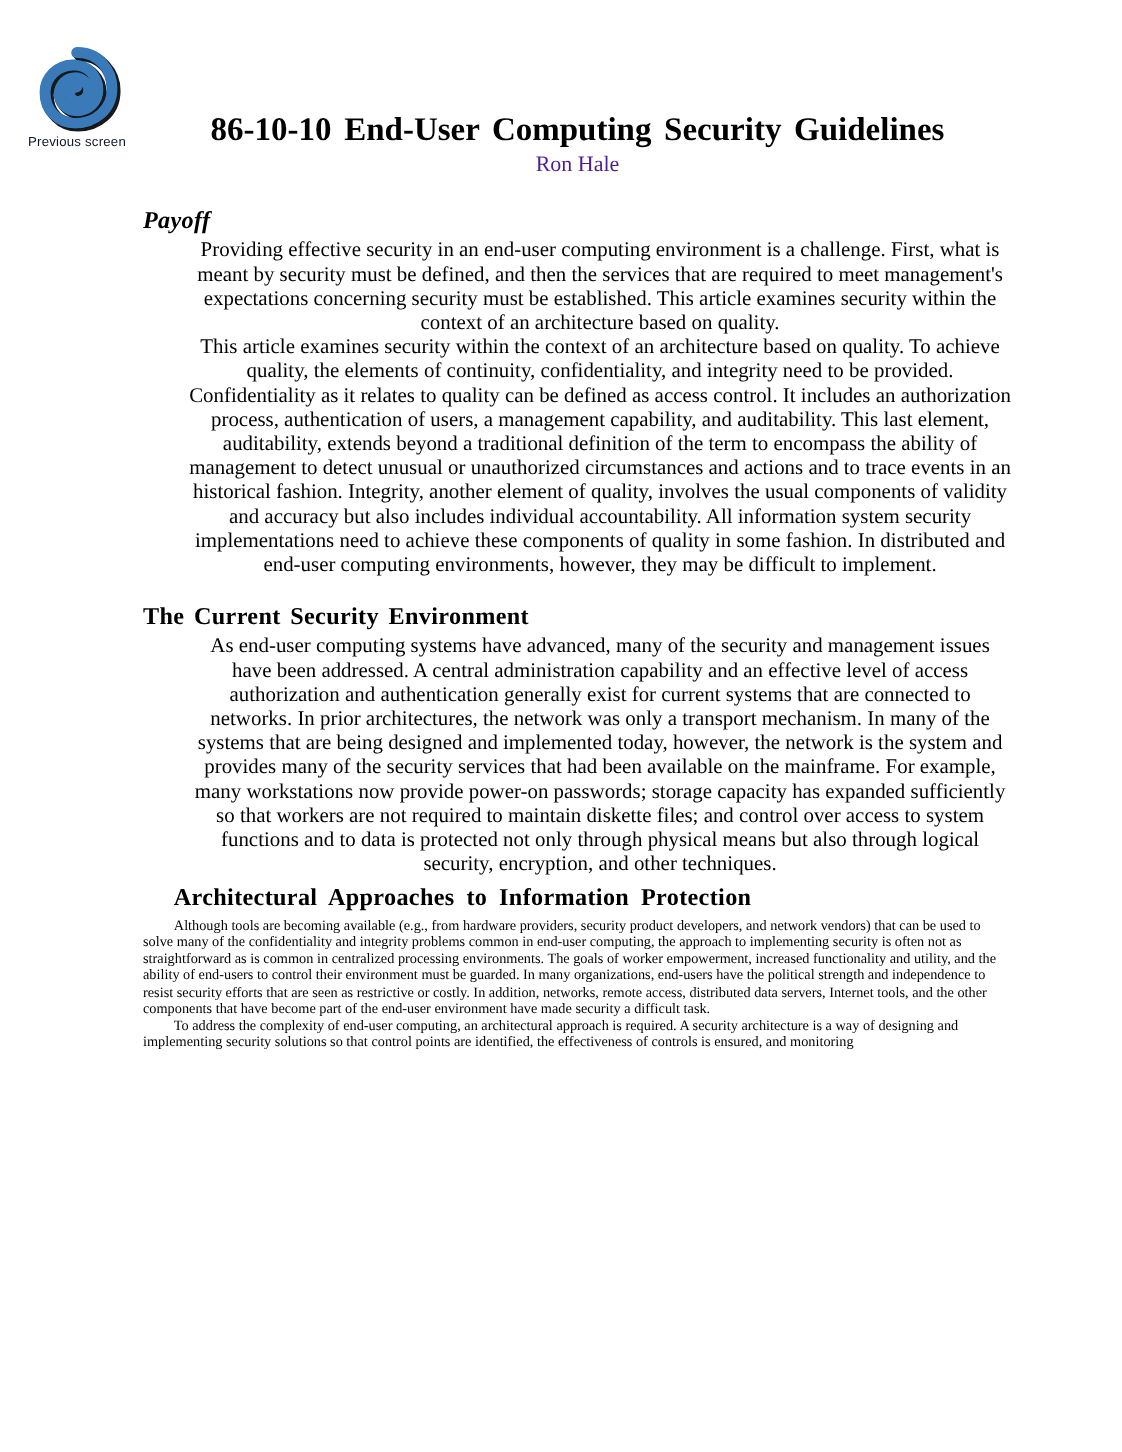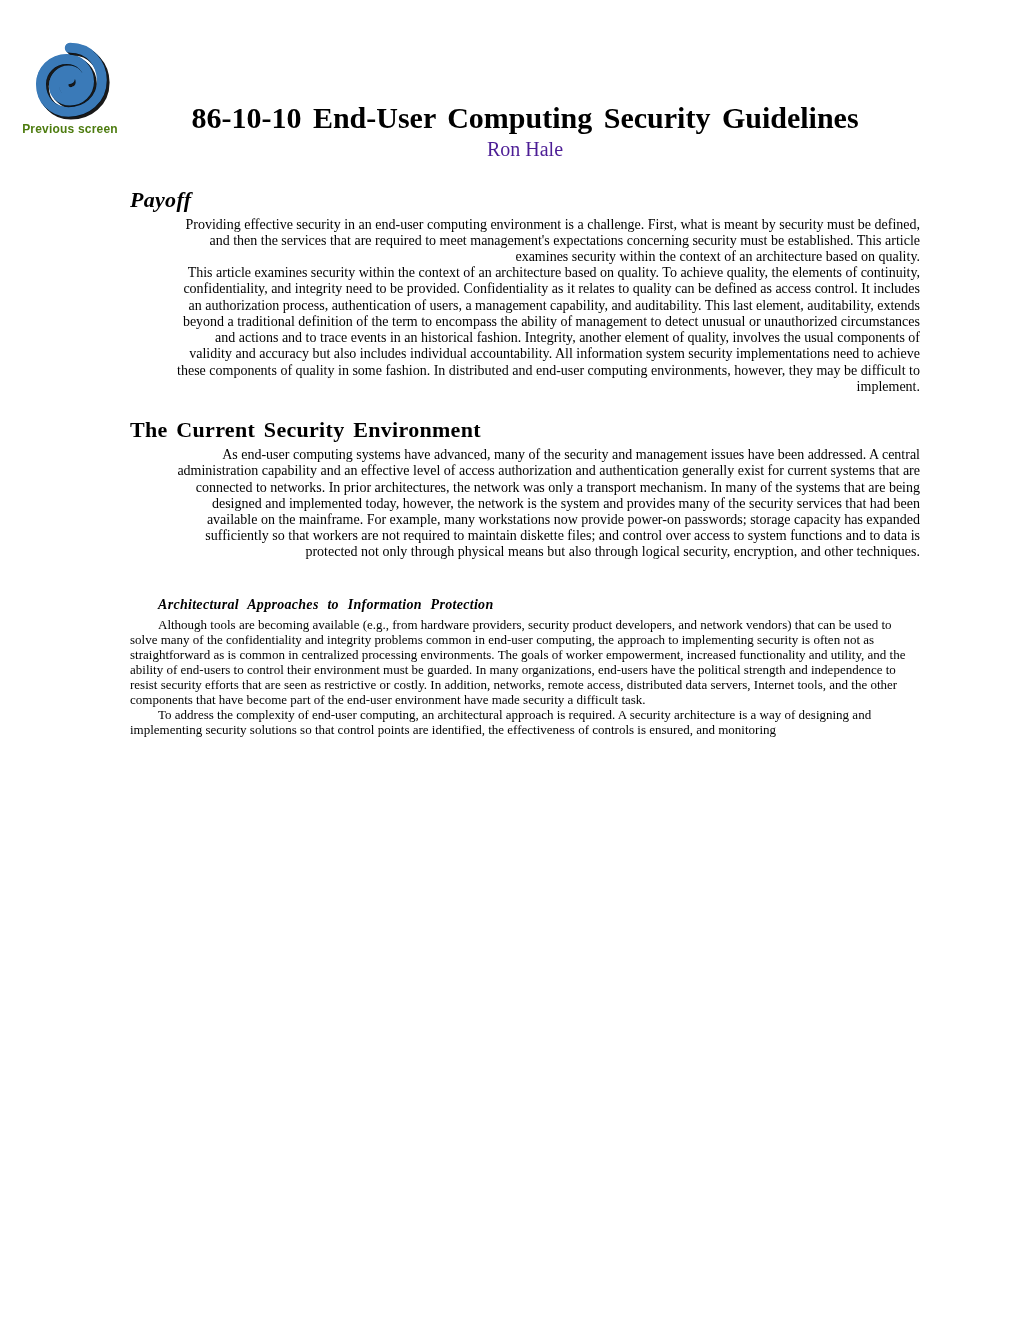--- a/index.html
+++ b/index.html
@@ -27,22 +27,22 @@
     }
     .logo-svg {
       width: 80px;
       height: 80px;
       display: block;
       margin: 0 auto;
     }
     .prev-screen {
       font-family: Arial, Helvetica, sans-serif;
       font-size: 12px;
-      font-weight: bold;
-      color: #4d7c0f;
+      font-weight: normal;
+      color: #0f172a;
       margin-top: 2px;
       letter-spacing: 0.2px;
     }
     .title {
       font-size: 30px;
       font-weight: bold;
       text-align: center;
       word-spacing: 4px;
       padding-top: 56px;
       line-height: 1.15;
@@ -55,33 +55,32 @@
     }
     .section-h {
       font-size: 22px;
       font-weight: bold;
       word-spacing: 3px;
       margin-top: 22px;
       margin-bottom: 4px;
       letter-spacing: 0.3px;
     }
     .sub-h {
-      font-size: 14px;
+      font-size: 22px;
       font-weight: bold;
       word-spacing: 5px;
-      margin-top: 36px;
+      margin-top: 6px;
       margin-bottom: 4px;
       letter-spacing: 0.3px;
       padding-left: 28px;
-      font-style: italic;
     }
     .para {
-      font-size: 14px;
+      font-size: 19px;
       line-height: 1.16;
-      text-align: right;
+      text-align: center;
       margin-left: 41px;
     }
     .para-indent {
       font-size: 13px;
       line-height: 1.16;
       text-align: left;
       text-indent: 28px;
     }
     .first-h { margin-top: 26px; font-style: italic; }
   </style>

